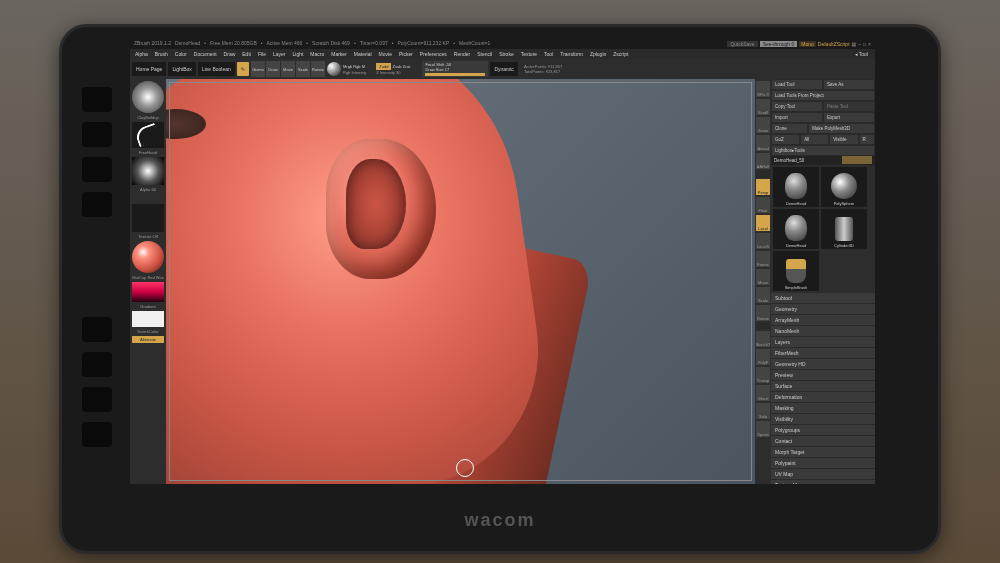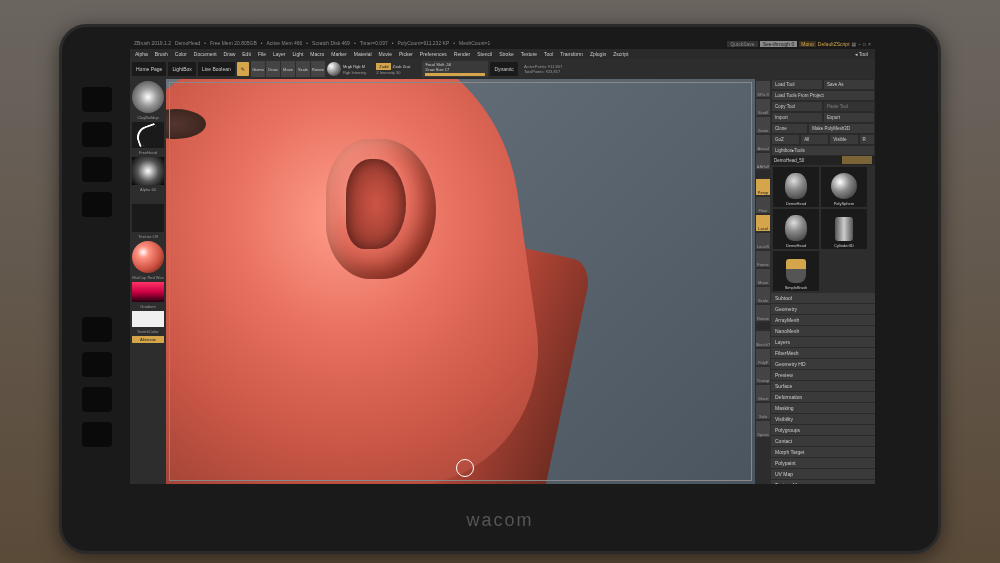--- a/index.html
+++ b/index.html
@@ -22,21 +22,21 @@
     background: #2d2d2d;
     overflow: hidden;
   }
   .wacom-logo {
     position: absolute;
     bottom: 20px; left: 50%;
     transform: translateX(-50%);
     color: #555;
     font-size: 18px;
     letter-spacing: 2px;
-    font-weight: 400;
+    font-weight: 700;
   }
   .tablet-button {
     position: absolute;
     left: 20px;
     width: 30px; height: 25px;
     background: #0a0a0a;
     border-radius: 4px;
   }
   
   

